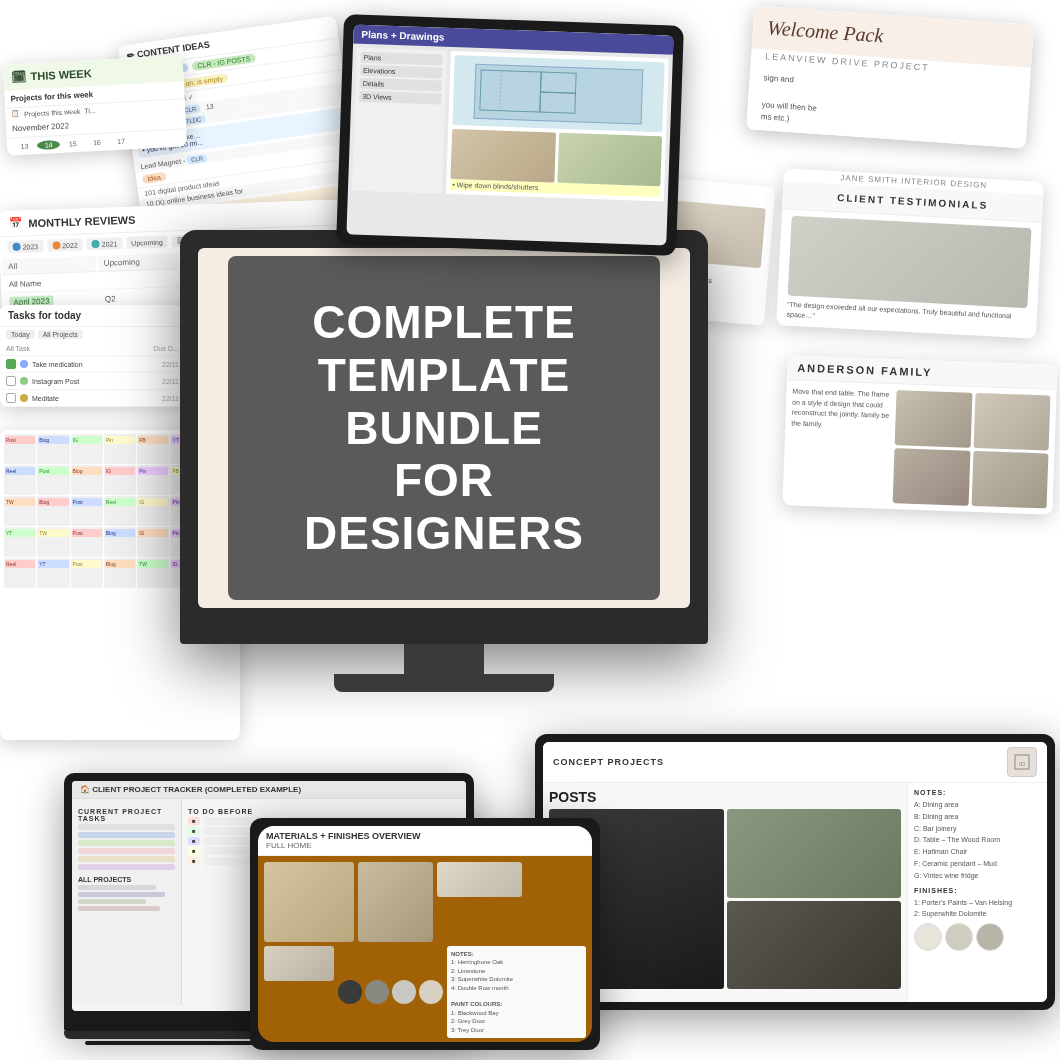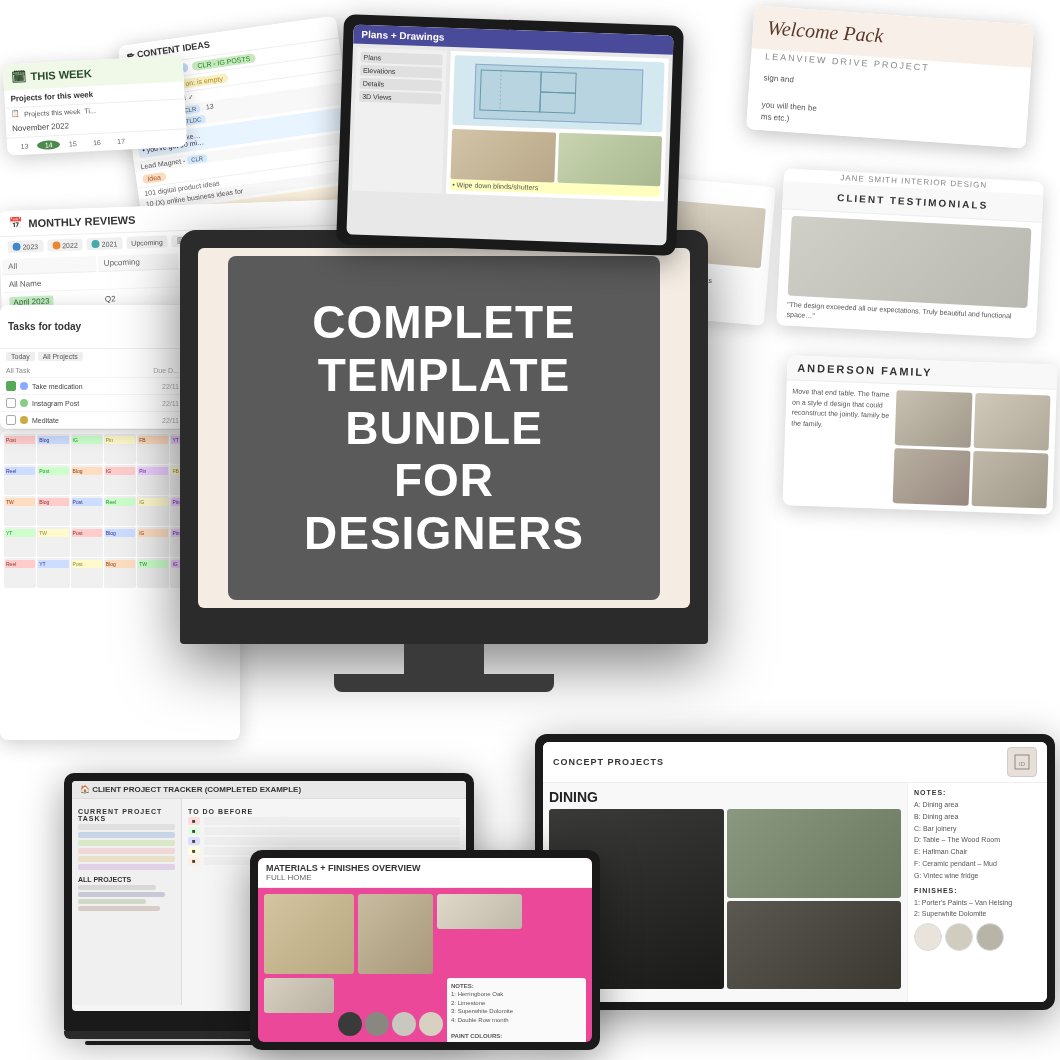--- a/index.html
+++ b/index.html
@@ -375,21 +375,21 @@
       top: 305px;
       width: 185px;
       z-index: 9;
       background: #fff;
       border-radius: 8px;
       box-shadow: 0 4px 20px rgba(0,0,0,0.2);
       overflow: hidden;
     }
     .card-tasks-header {
       background: #fff;
-      padding: 16px 8px;
+      padding: 5px 8px;
       font-size: 10px;
       font-weight: bold;
       color: #333;
       border-bottom: 1px solid #eee;
     }
     .tasks-filter-row {
       display: flex;
       gap: 3px;
       padding: 3px 6px;
       font-size: 7px;
@@ -703,24 +703,24 @@
       width: 350px;
       z-index: 13;
     }
     .tbc-outer {
       background: #1a1a1a;
       border-radius: 12px;
       padding: 8px;
       box-shadow: 0 10px 40px rgba(0,0,0,0.4);
     }
     .tbc-screen {
-      background: #ec4899;
-      border-radius: 6px;
-      overflow: hidden;
-      height: 184px;
+      background: #a16207;
+      border-radius: 16px;
+      overflow: hidden;
+      height: 216px;
     }
     .tbc-header {
       background: #fff;
       padding: 5px 8px;
       border-bottom: 1px solid #eee;
     }
     .tbc-title {
       font-size: 9px;
       font-weight: bold;
       color: #333;
@@ -1336,21 +1336,21 @@
           </div>
           <div class="tc-header-logo">
             <svg width="20" height="20">
               <rect x="3" y="3" width="14" height="14" fill="none" stroke="#888" stroke-width="1"></rect>
               <text x="10" y="14" text-anchor="middle" font-size="6" fill="#888">ID</text>
             </svg>
           </div>
         </div>
         <div class="tc-body">
           <div class="tc-main">
-            <div class="tc-section-title">DINING</div>
+            <div class="tc-section-title">POSTS</div>
             <div class="tc-photos">
               <div class="tc-photo tc-ph1"></div>
               <div class="tc-photo tc-ph2"></div>
               <div class="tc-photo tc-ph3"></div>
             </div>
           </div>
           <div class="tc-sidebar">
             <div class="tc-notes-title">NOTES:</div>
             <div class="tc-note-item">A: Dining area</div>
             <div class="tc-note-item">B: Dining area</div>

